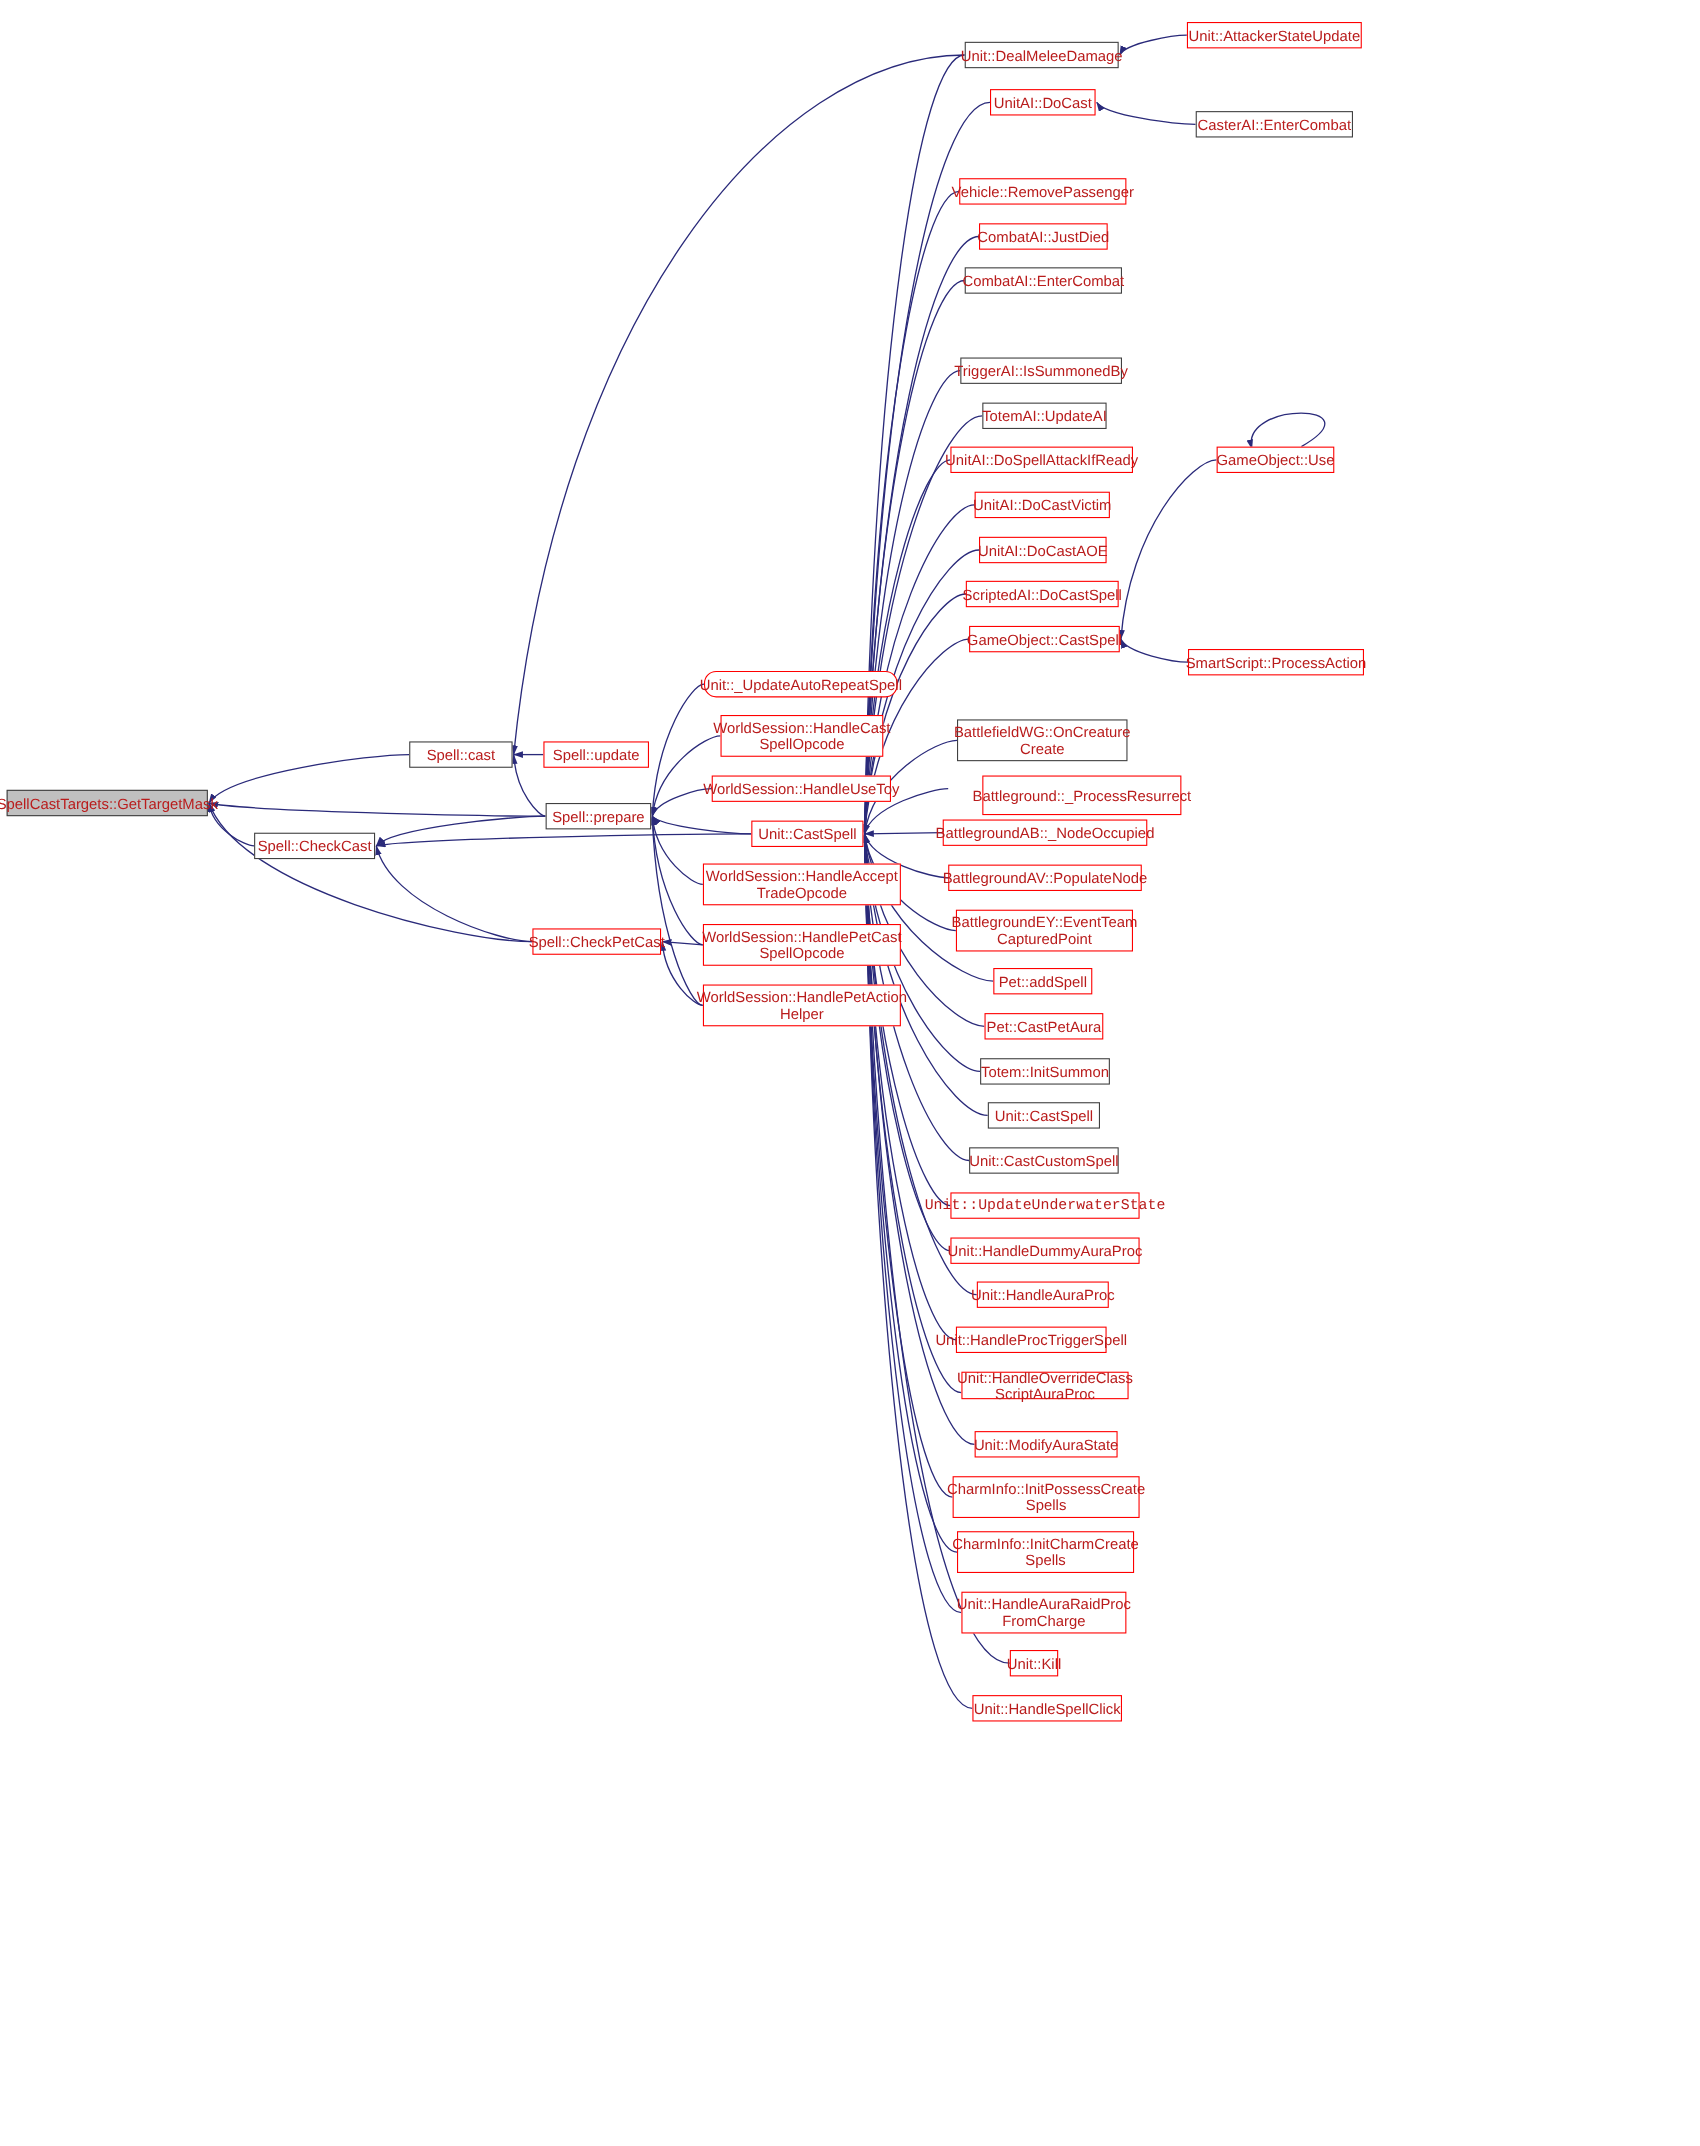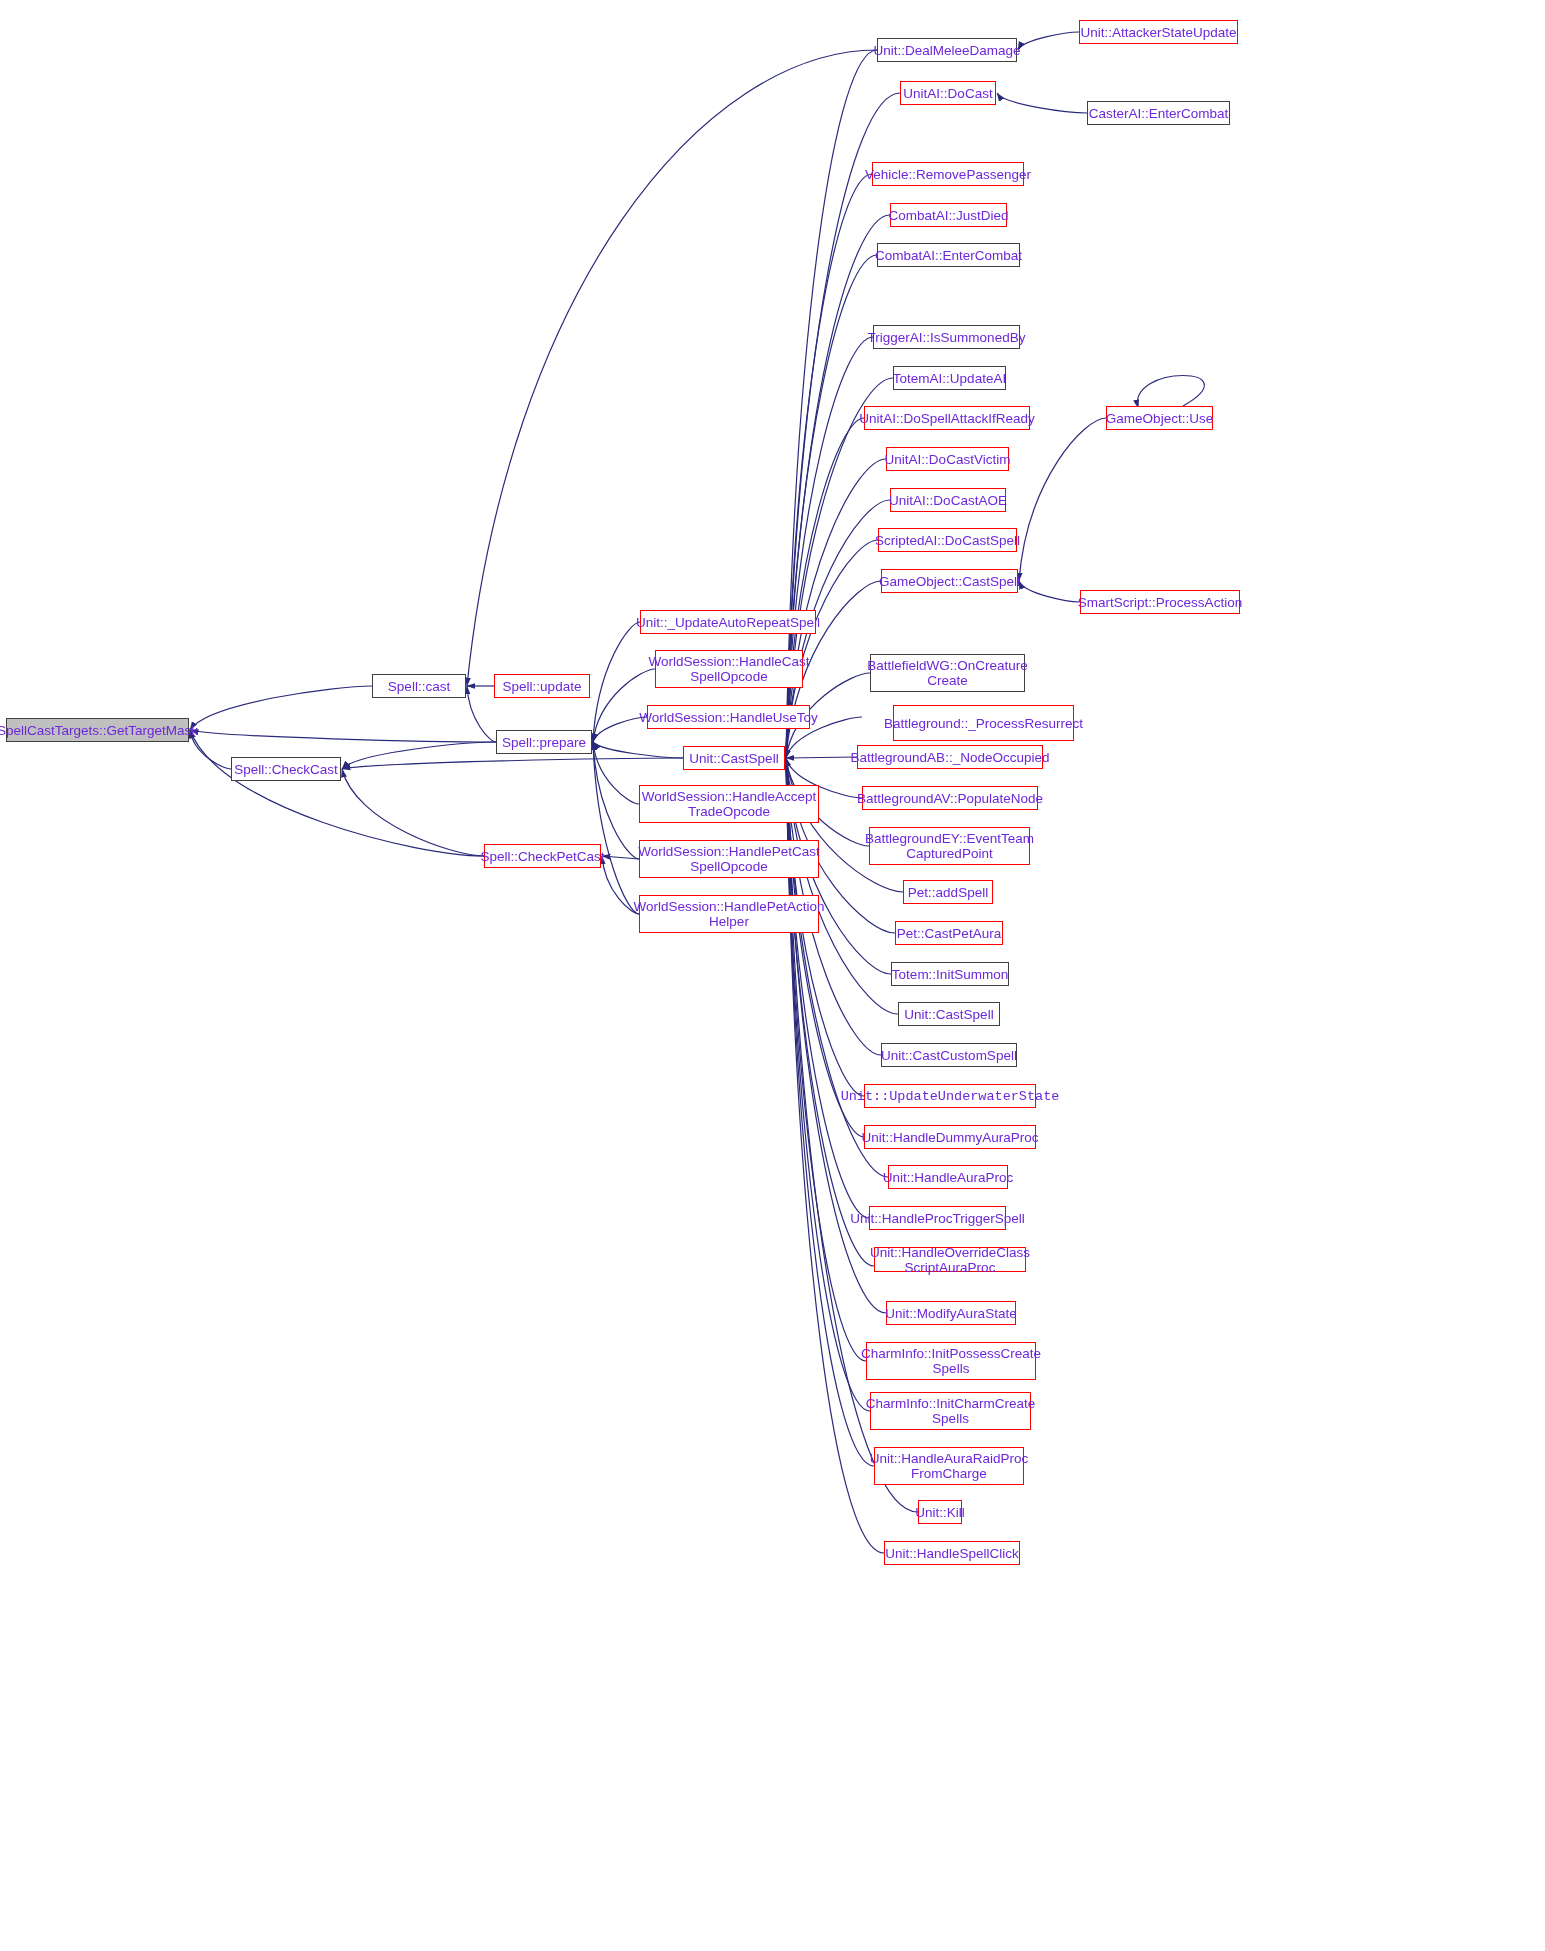--- a/index.html
+++ b/index.html
@@ -25,21 +25,21 @@
   }
   .node {
     position: absolute;
     box-sizing: border-box;
     display: flex;
     align-items: center;
     justify-content: center;
     text-align: center;
     background: #ffffff;
     border: 1px solid #ff0000;
-    color: #6d28d9;
+    color: #b91c1c;
     font-size: 13.5px;
     line-height: 15px;
     letter-spacing: 0px;
     white-space: pre-line;
     padding: 0 3px;
     z-index: 5;
   }
   .node.black {
     border: 1px solid #404040;
   }
@@ -116,21 +116,21 @@
       <path d="M1080,602 C1068.3392307692309,602 1024.2,594.02 1019,581" fill="none" stroke="#2a2a7a" stroke-width="1.2" marker-end="url(#arr)"></path>
       <path d="M1106,418 C1084.643076923077,418 1026.8,479.94 1019,581" fill="none" stroke="#2a2a7a" stroke-width="1.2" marker-end="url(#arr)"></path>
       <path d="M1183.04,406 C1253,366 1127.4,364 1138.1,408" fill="none" stroke="#2a2a7a" stroke-width="1.2" marker-end="url(#arr)"></path>
     </svg>
 <div class="node root" style="left: 6px; top: 718px; width: 183px; height: 24px;">SpellCastTargets::GetTargetMask</div>
     <div class="node black" style="left: 372px; top: 674px; width: 94px; height: 24px;">Spell::cast</div>
     <div class="node black" style="left: 231px; top: 757px; width: 110px; height: 24px;">Spell::CheckCast</div>
     <div class="node " style="left: 494px; top: 674px; width: 96px; height: 24px;">Spell::update</div>
     <div class="node black" style="left: 496px; top: 730px; width: 96px; height: 24px;">Spell::prepare</div>
     <div class="node " style="left: 484px; top: 844px; width: 117px; height: 24px;">Spell::CheckPetCast</div>
-    <div class="node " style="left: 640px; top: 610px; width: 176px; height: 24px;">Unit::_UpdateAutoRepeatSpell</div>
+    <div class="node " style="left: 640px; top: 610px; width: 176px; height: 24px; border-radius: 11px;">Unit::_UpdateAutoRepeatSpell</div>
     <div class="node " style="left: 655px; top: 650px; width: 148px; height: 38px;">WorldSession::HandleCast
 SpellOpcode</div>
     <div class="node " style="left: 647px; top: 705px; width: 163px; height: 24px;">WorldSession::HandleUseToy</div>
     <div class="node " style="left: 683px; top: 746px; width: 102px; height: 24px;">Unit::CastSpell</div>
     <div class="node " style="left: 639px; top: 785px; width: 180px; height: 38px;">WorldSession::HandleAccept
 TradeOpcode</div>
     <div class="node " style="left: 639px; top: 840px; width: 180px; height: 38px;">WorldSession::HandlePetCast
 SpellOpcode</div>
     <div class="node " style="left: 639px; top: 895px; width: 180px; height: 38px;">WorldSession::HandlePetAction
 Helper</div>

